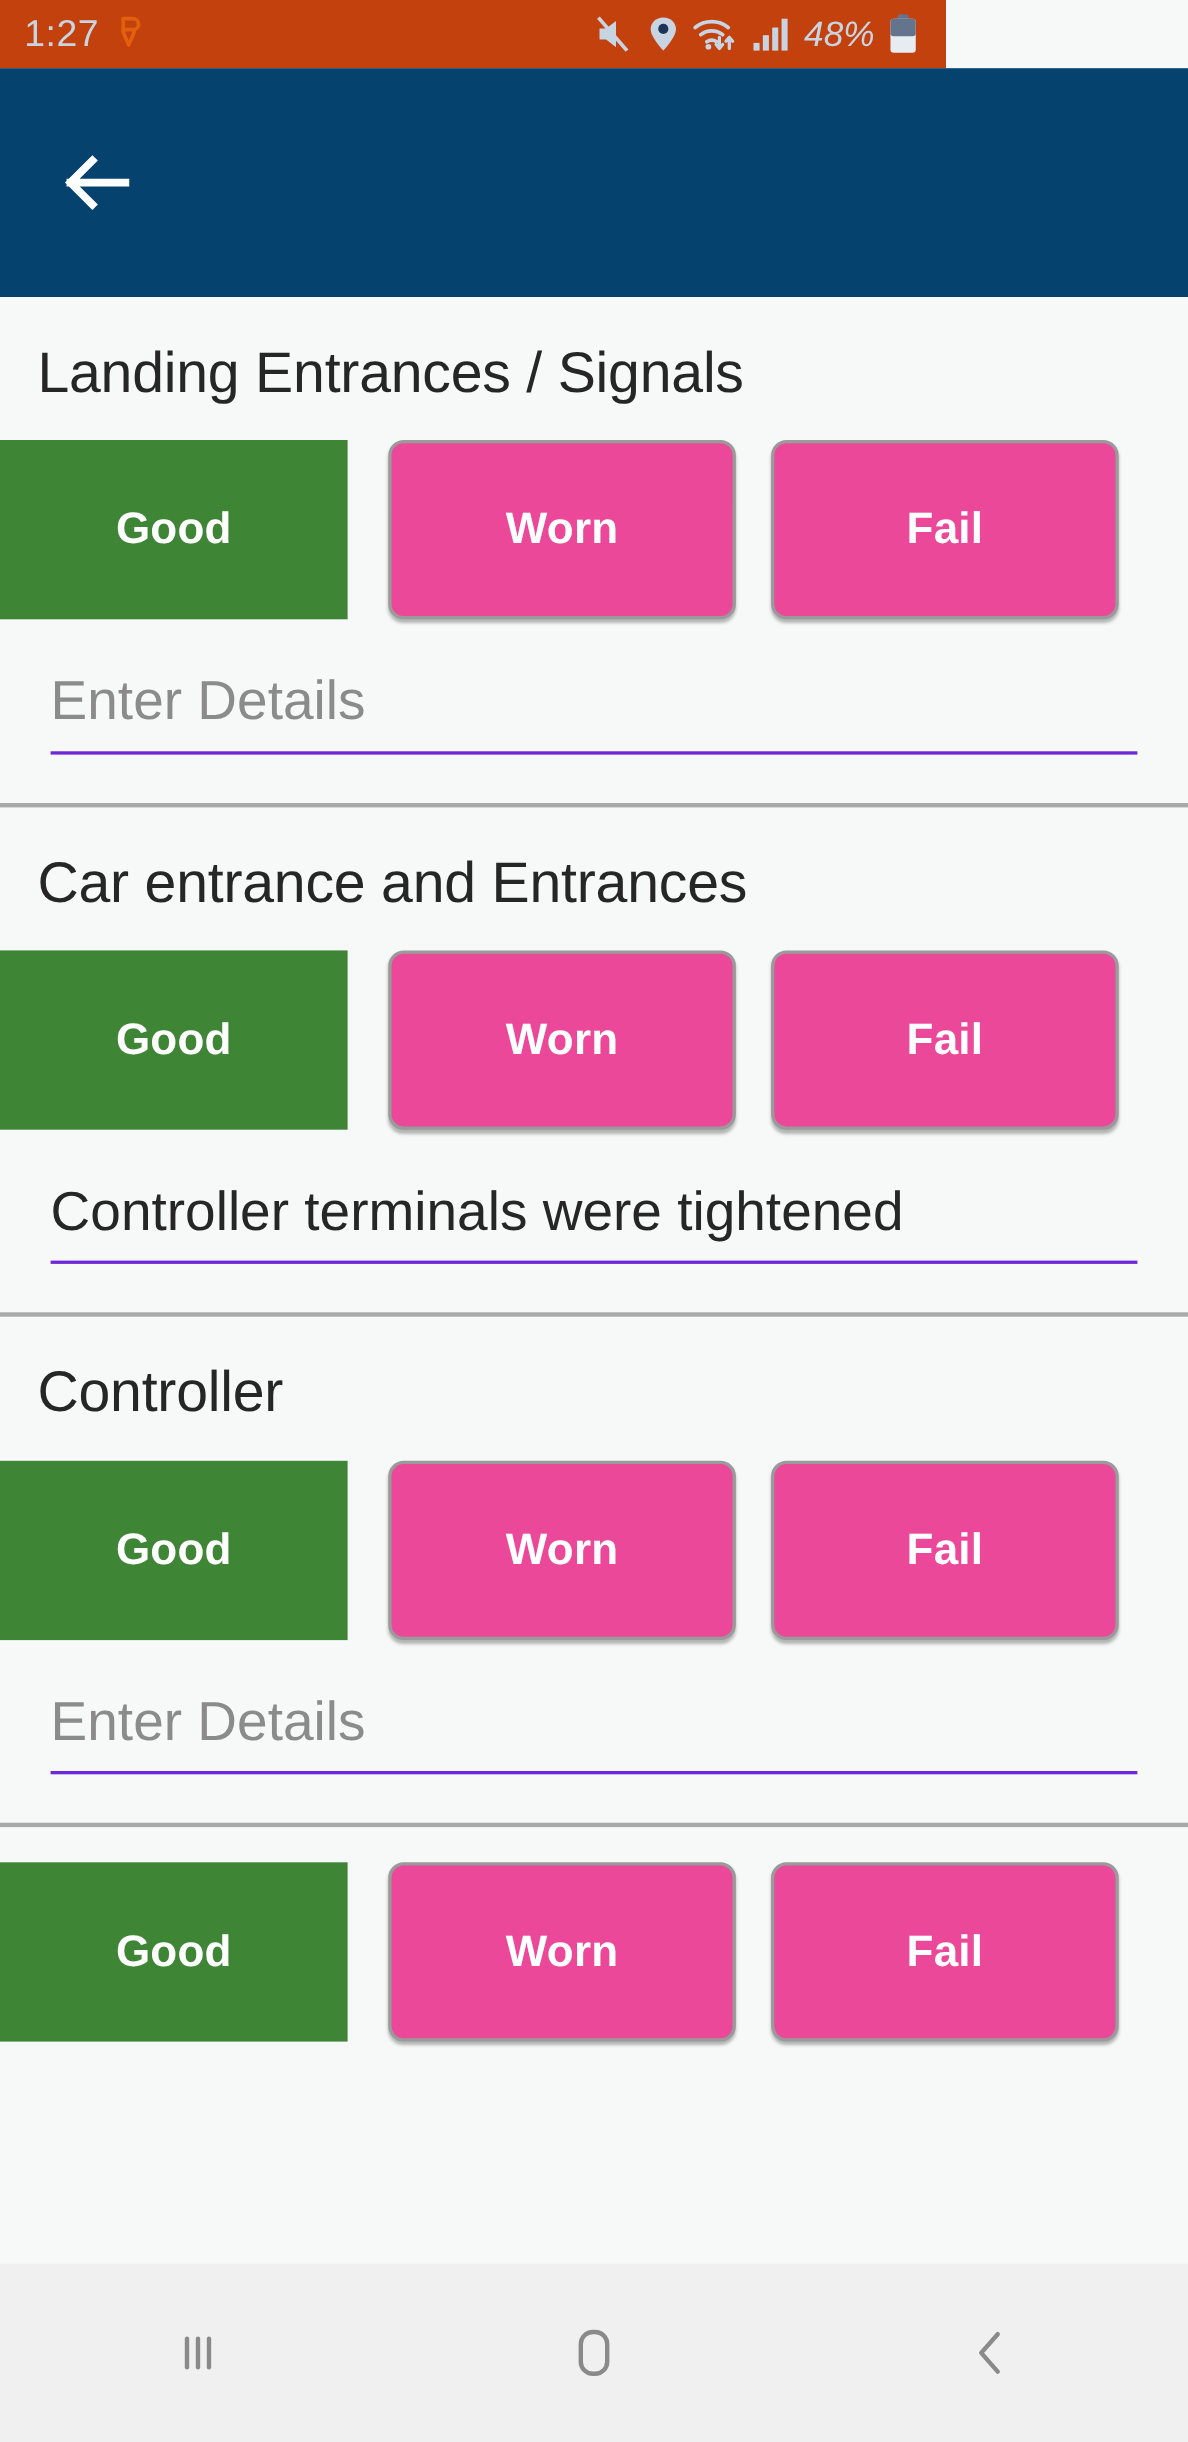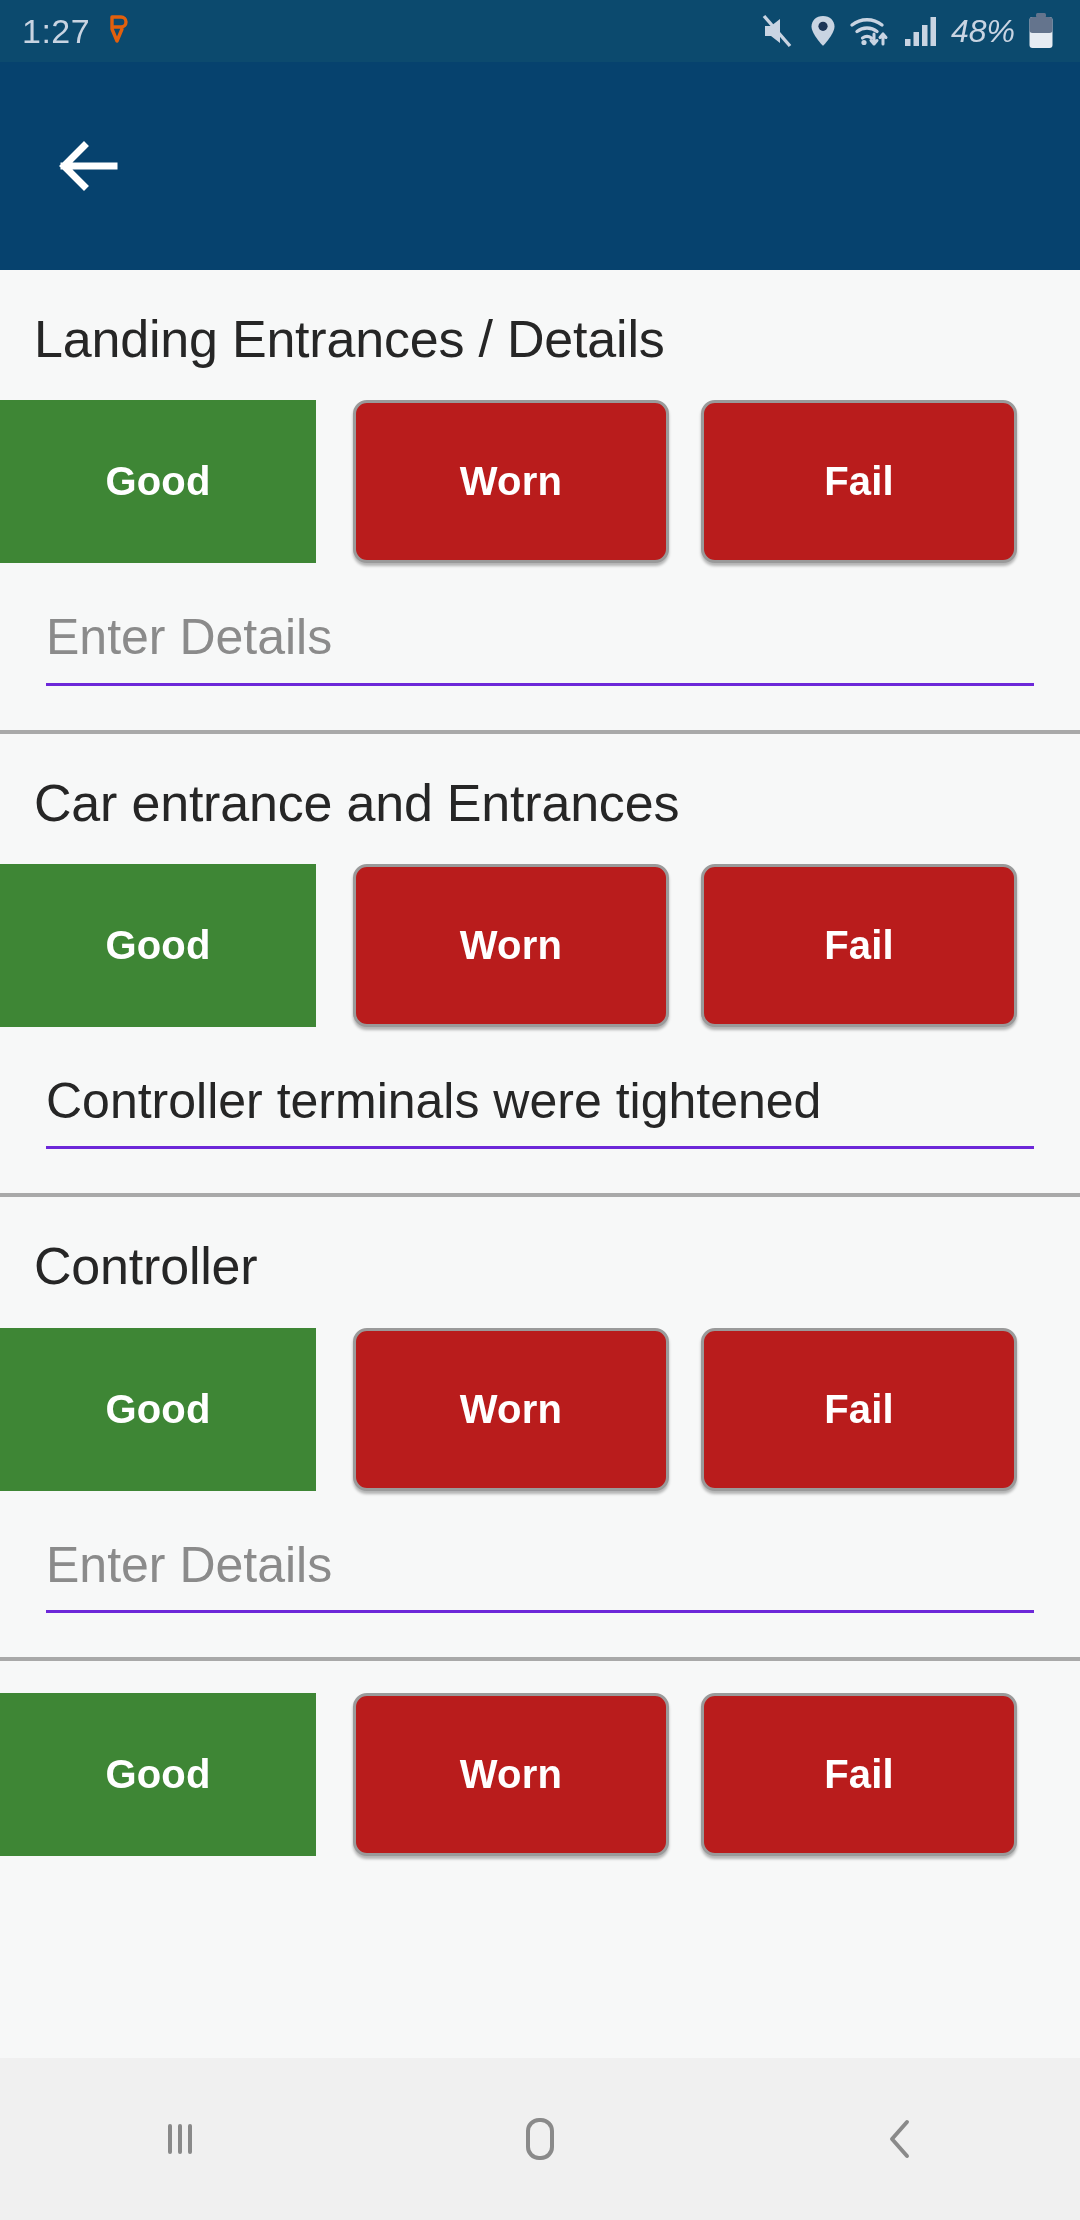--- a/index.html
+++ b/index.html
@@ -6,22 +6,22 @@
   html, body {
     width:1080px; height:2220px;
     background:#f7f8f8;
     font-family:"Liberation Sans", sans-serif;
     overflow:hidden;
   }
   #screen { position:relative; width:1080px; height:2220px; overflow:hidden; }
 
   
   .statusbar {
-    position:absolute; top:0; left:0; width:1080px; height:62px;
-    background:#0c4a6e; color:#c9d4e2;
+    position:absolute; top:0; left:0; width:860px; height:62px;
+    background:#c2410c; color:#c9d4e2;
     display:flex; align-items:center; justify-content:space-between;
     padding:0 26px 0 22px;
   }
   .sb-left { display:flex; align-items:center; gap:16px; }
   .sb-time { font-size:34px; font-weight:400; letter-spacing:.5px; color:#c9d4e2; }
   .sb-alarm { color:#e2600d; font-size:28px; line-height:1; font-weight:700; }
   .sb-right { display:flex; align-items:center; gap:13px;font-style:italic; }
   .sb-right svg { display:block; }
   .sb-batt { font-size:32px; color:#c9d4e2; letter-spacing:0px; }
 
@@ -56,21 +56,21 @@
     height:163px;
     display:flex; align-items:center; justify-content:center;
     font-size:40px; font-weight:700; color:#ffffff;
     letter-spacing:0.2px; cursor:pointer; user-select:none;
   }
   .opt-good {
     width:316px; background:#3e8635; border-radius:0; border:none;
     margin-right:37px;
   }
   .opt-worn, .opt-fail {
-    width:316px; background:#b91c1c; border-radius:14px;
+    width:316px; background:#ec4899; border-radius:14px;
     border:3px solid #9a9a9a;
     box-shadow:0 3px 3px rgba(0,0,0,0.28);
   }
   .opt-worn { margin-right:32px; }
 
   .detail-wrap { padding:0 46px; margin-top:46px; }
   .detail-field {
     width:100%; border:none; background:transparent;
     border-bottom:3px solid #6d28d9;
     font-family:"Liberation Sans", sans-serif;
@@ -156,21 +156,21 @@
     <div class="back-btn">
       <svg width="64" height="56" viewBox="0 0 64 56">
         <path d="M58 28 H8 M28 8 L8 28 L28 48" fill="none" stroke="#ffffff" stroke-width="7" stroke-linecap="square" stroke-linejoin="miter"></path>
       </svg>
     </div>
   </div>
 
   <div class="content">
 
     <div class="section">
-      <div class="sec-title">Landing Entrances / Details</div>
+      <div class="sec-title">Landing Entrances / Signals</div>
       <div class="btn-row">
         <div class="opt-btn opt-good">Good</div>
         <div class="opt-btn opt-worn">Worn</div>
         <div class="opt-btn opt-fail">Fail</div>
       </div>
       <div class="detail-wrap">
         <input class="detail-field" type="text" placeholder="Enter Details" style="">
       </div>
       <div class="divider"></div>
     </div>

